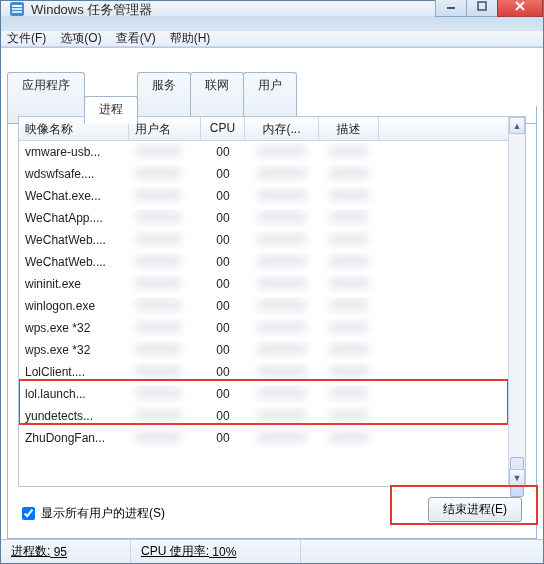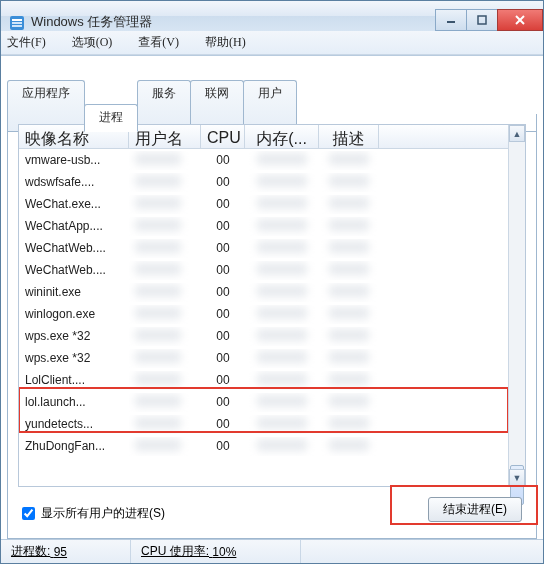--- a/index.html
+++ b/index.html
@@ -16,21 +16,21 @@
     height: 564px;
     border: 1px solid #5a7fa0;
     background: linear-gradient(to bottom, #e9f1fa 0%, #dce8f5 100%);
     display: flex;
     flex-direction: column;
   }
   .titlebar {
     height: 30px;
     background: linear-gradient(to bottom, #f2f6fb 0%, #dfe9f5 50%, #cdddee 51%, #d7e5f3 100%);
     display: flex;
-    align-items: flex-end;
+    align-items: flex-start;
     padding: 0 0 0 8px;
   }
   .titlebar .app-icon {
     width: 16px; height: 16px;
     margin-right: 6px;
     display: inline-block;
   }
   .titlebar .title {
     flex: 1;
     color: #2b2b2b;
@@ -54,28 +54,27 @@
     color: #3b556e;
   }
   .win-btn.close {
     background: linear-gradient(to bottom, #f07a75, #d9403a);
     border-color: #a53a36;
     color: #fff;
     width: 46px;
     border-top-right-radius: 0;
   }
   .menubar {
-    height: 24px;
+    height: 16px;
     display: flex;
     align-items: center;
     padding: 0 6px;
-    gap: 26px;
+    gap: 14px;
     background: linear-gradient(to bottom, #f2f6fb, #e5eef8);
     border-bottom: 1px solid #c9d7e6;
-    font-family: Liberation Serif, serif;
   }
   .menubar span {
     color: #1f1f1f;
     font-size: 12px;
   }
   .client {
     flex: 1;
     padding: 6px 6px 0 6px;
     display: flex;
     flex-direction: column;
@@ -126,21 +125,21 @@
   }
   .cols {
     display: flex;
     border-bottom: 1px solid #cbd7e4;
     height: 24px;
     background: linear-gradient(to bottom, #fdfeff, #eaf0f8);
   }
   .col {
     border-right: 1px solid #cbd7e4;
     padding: 4px 6px;
-    font-size: 16px;
+    font-size: 12px;
     color: #222;
     text-align: left;
     overflow: hidden;
     white-space: nowrap;
   }
   .c-img { width: 110px; }
   .c-user { width: 72px; }
   .c-cpu { width: 44px; text-align: center; }
   .c-mem { width: 74px; text-align: center; }
   .c-desc { width: 60px; text-align: center; }

